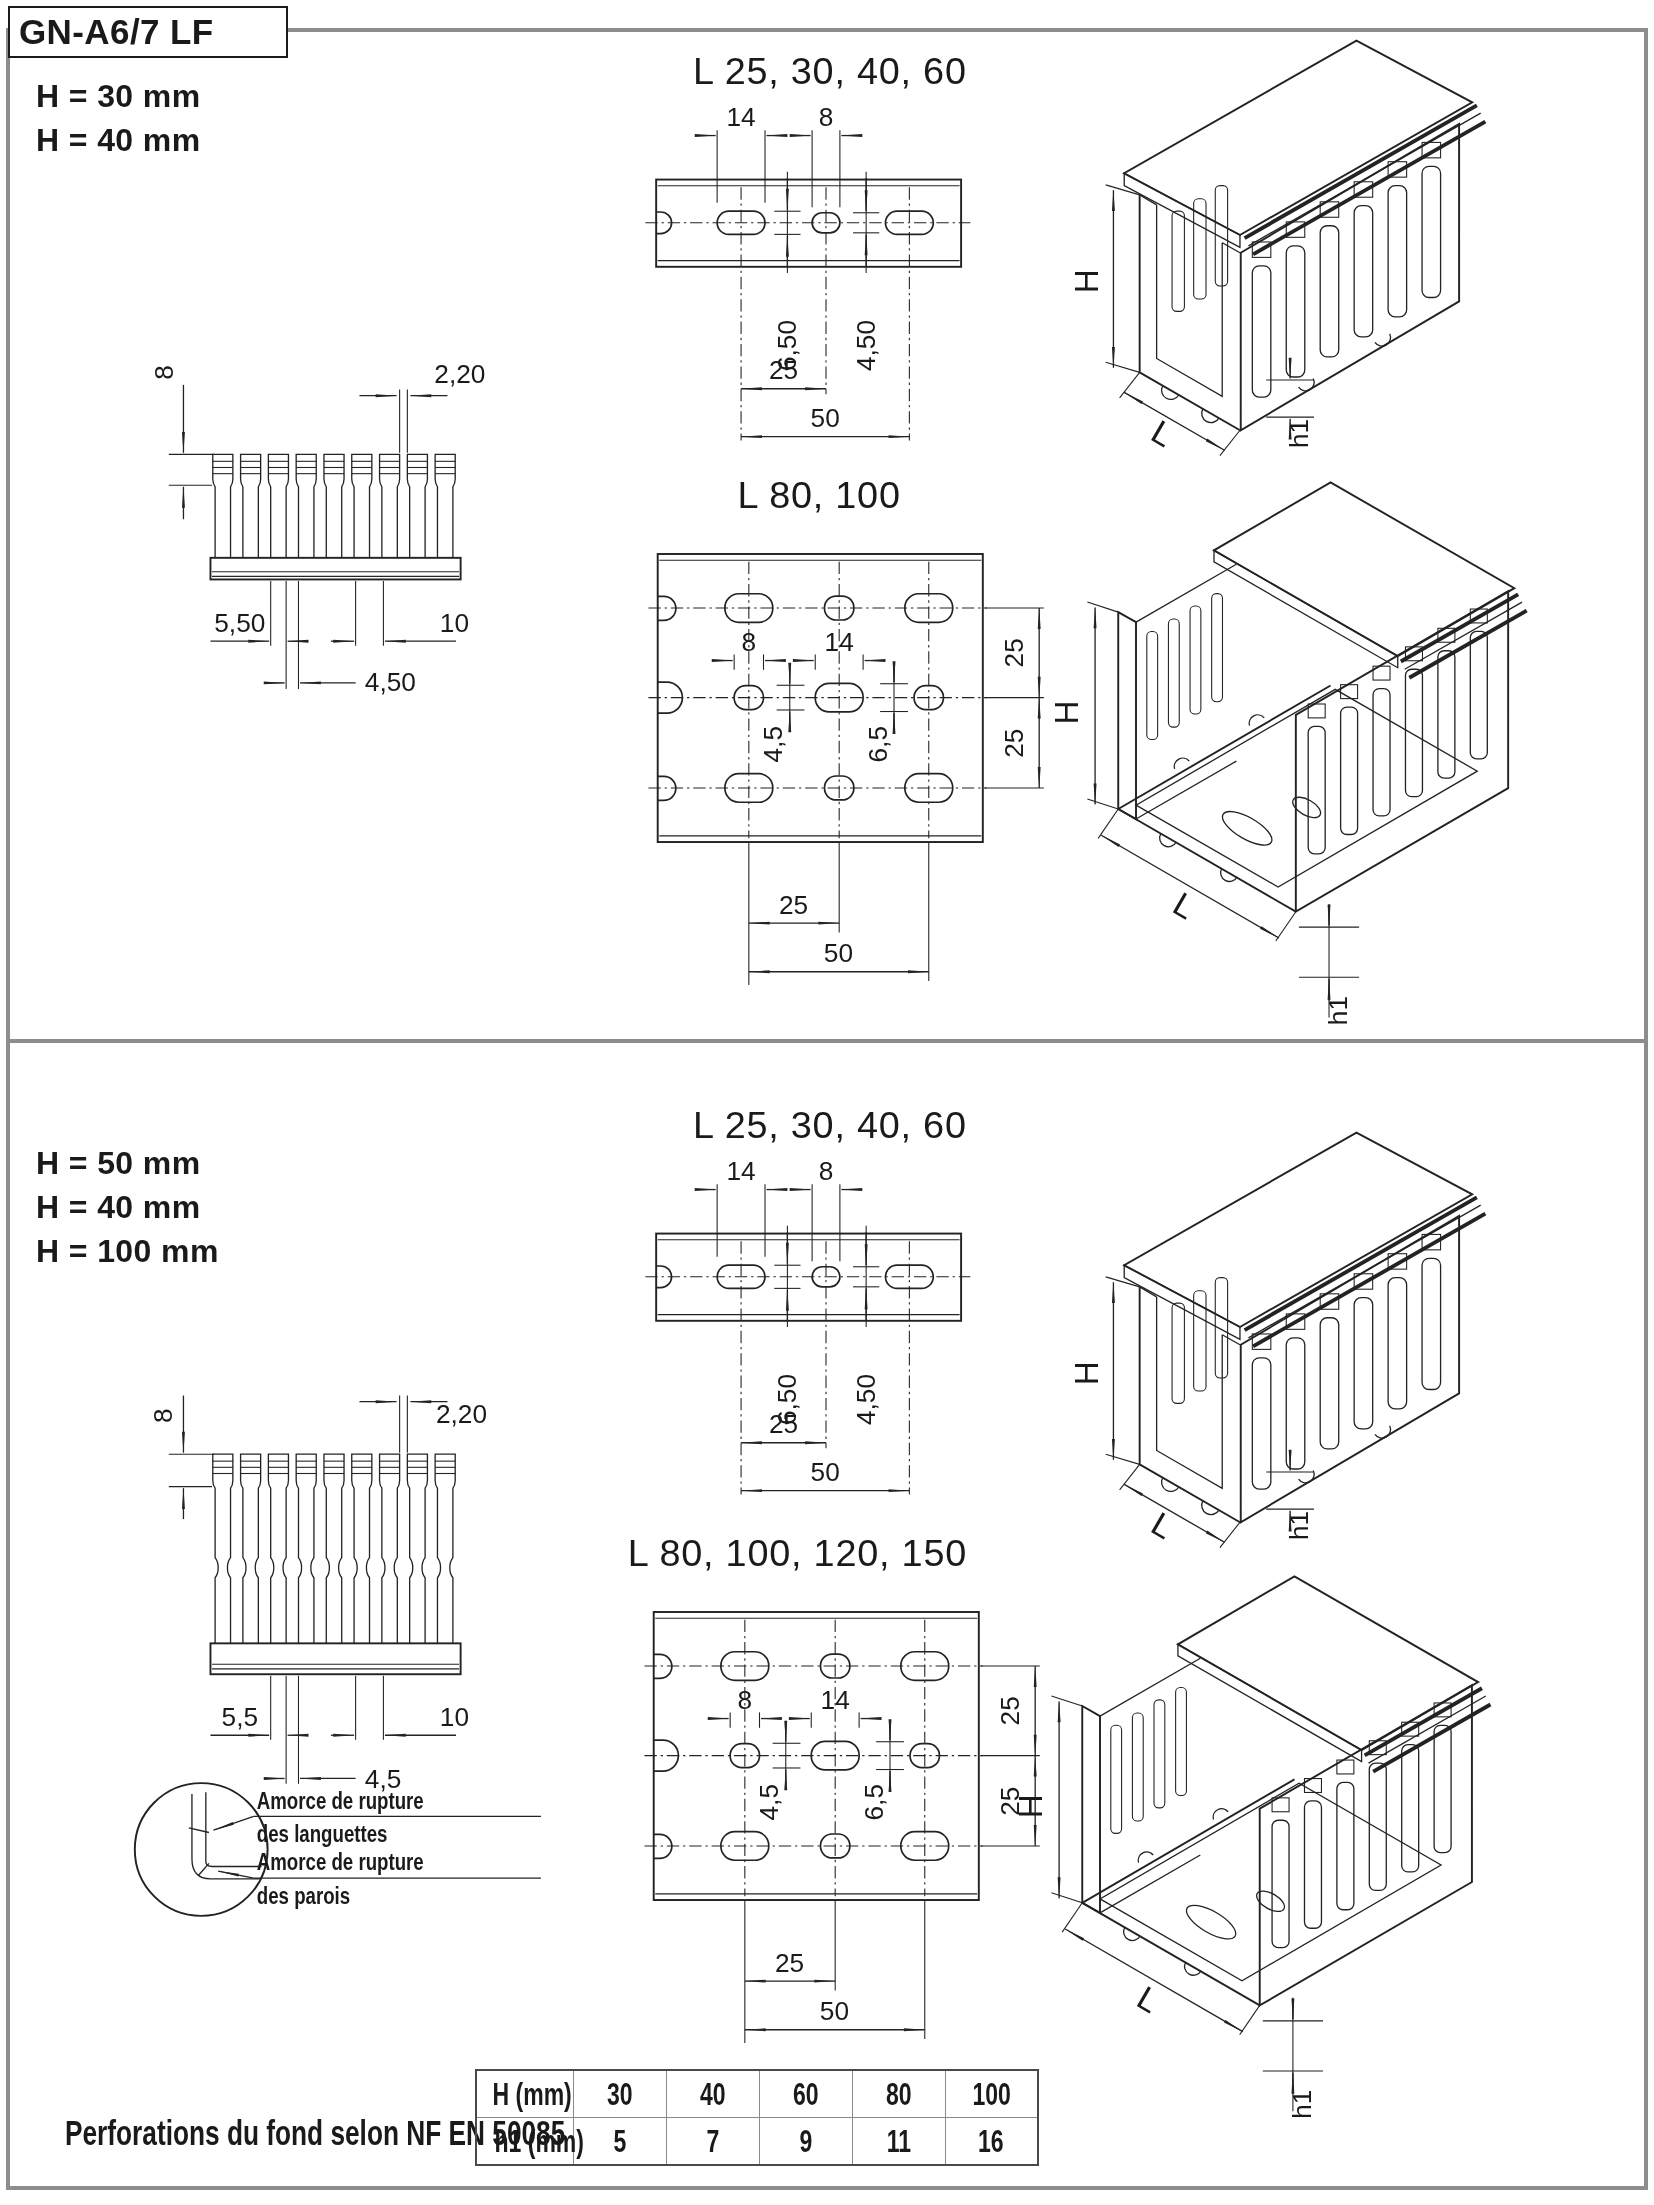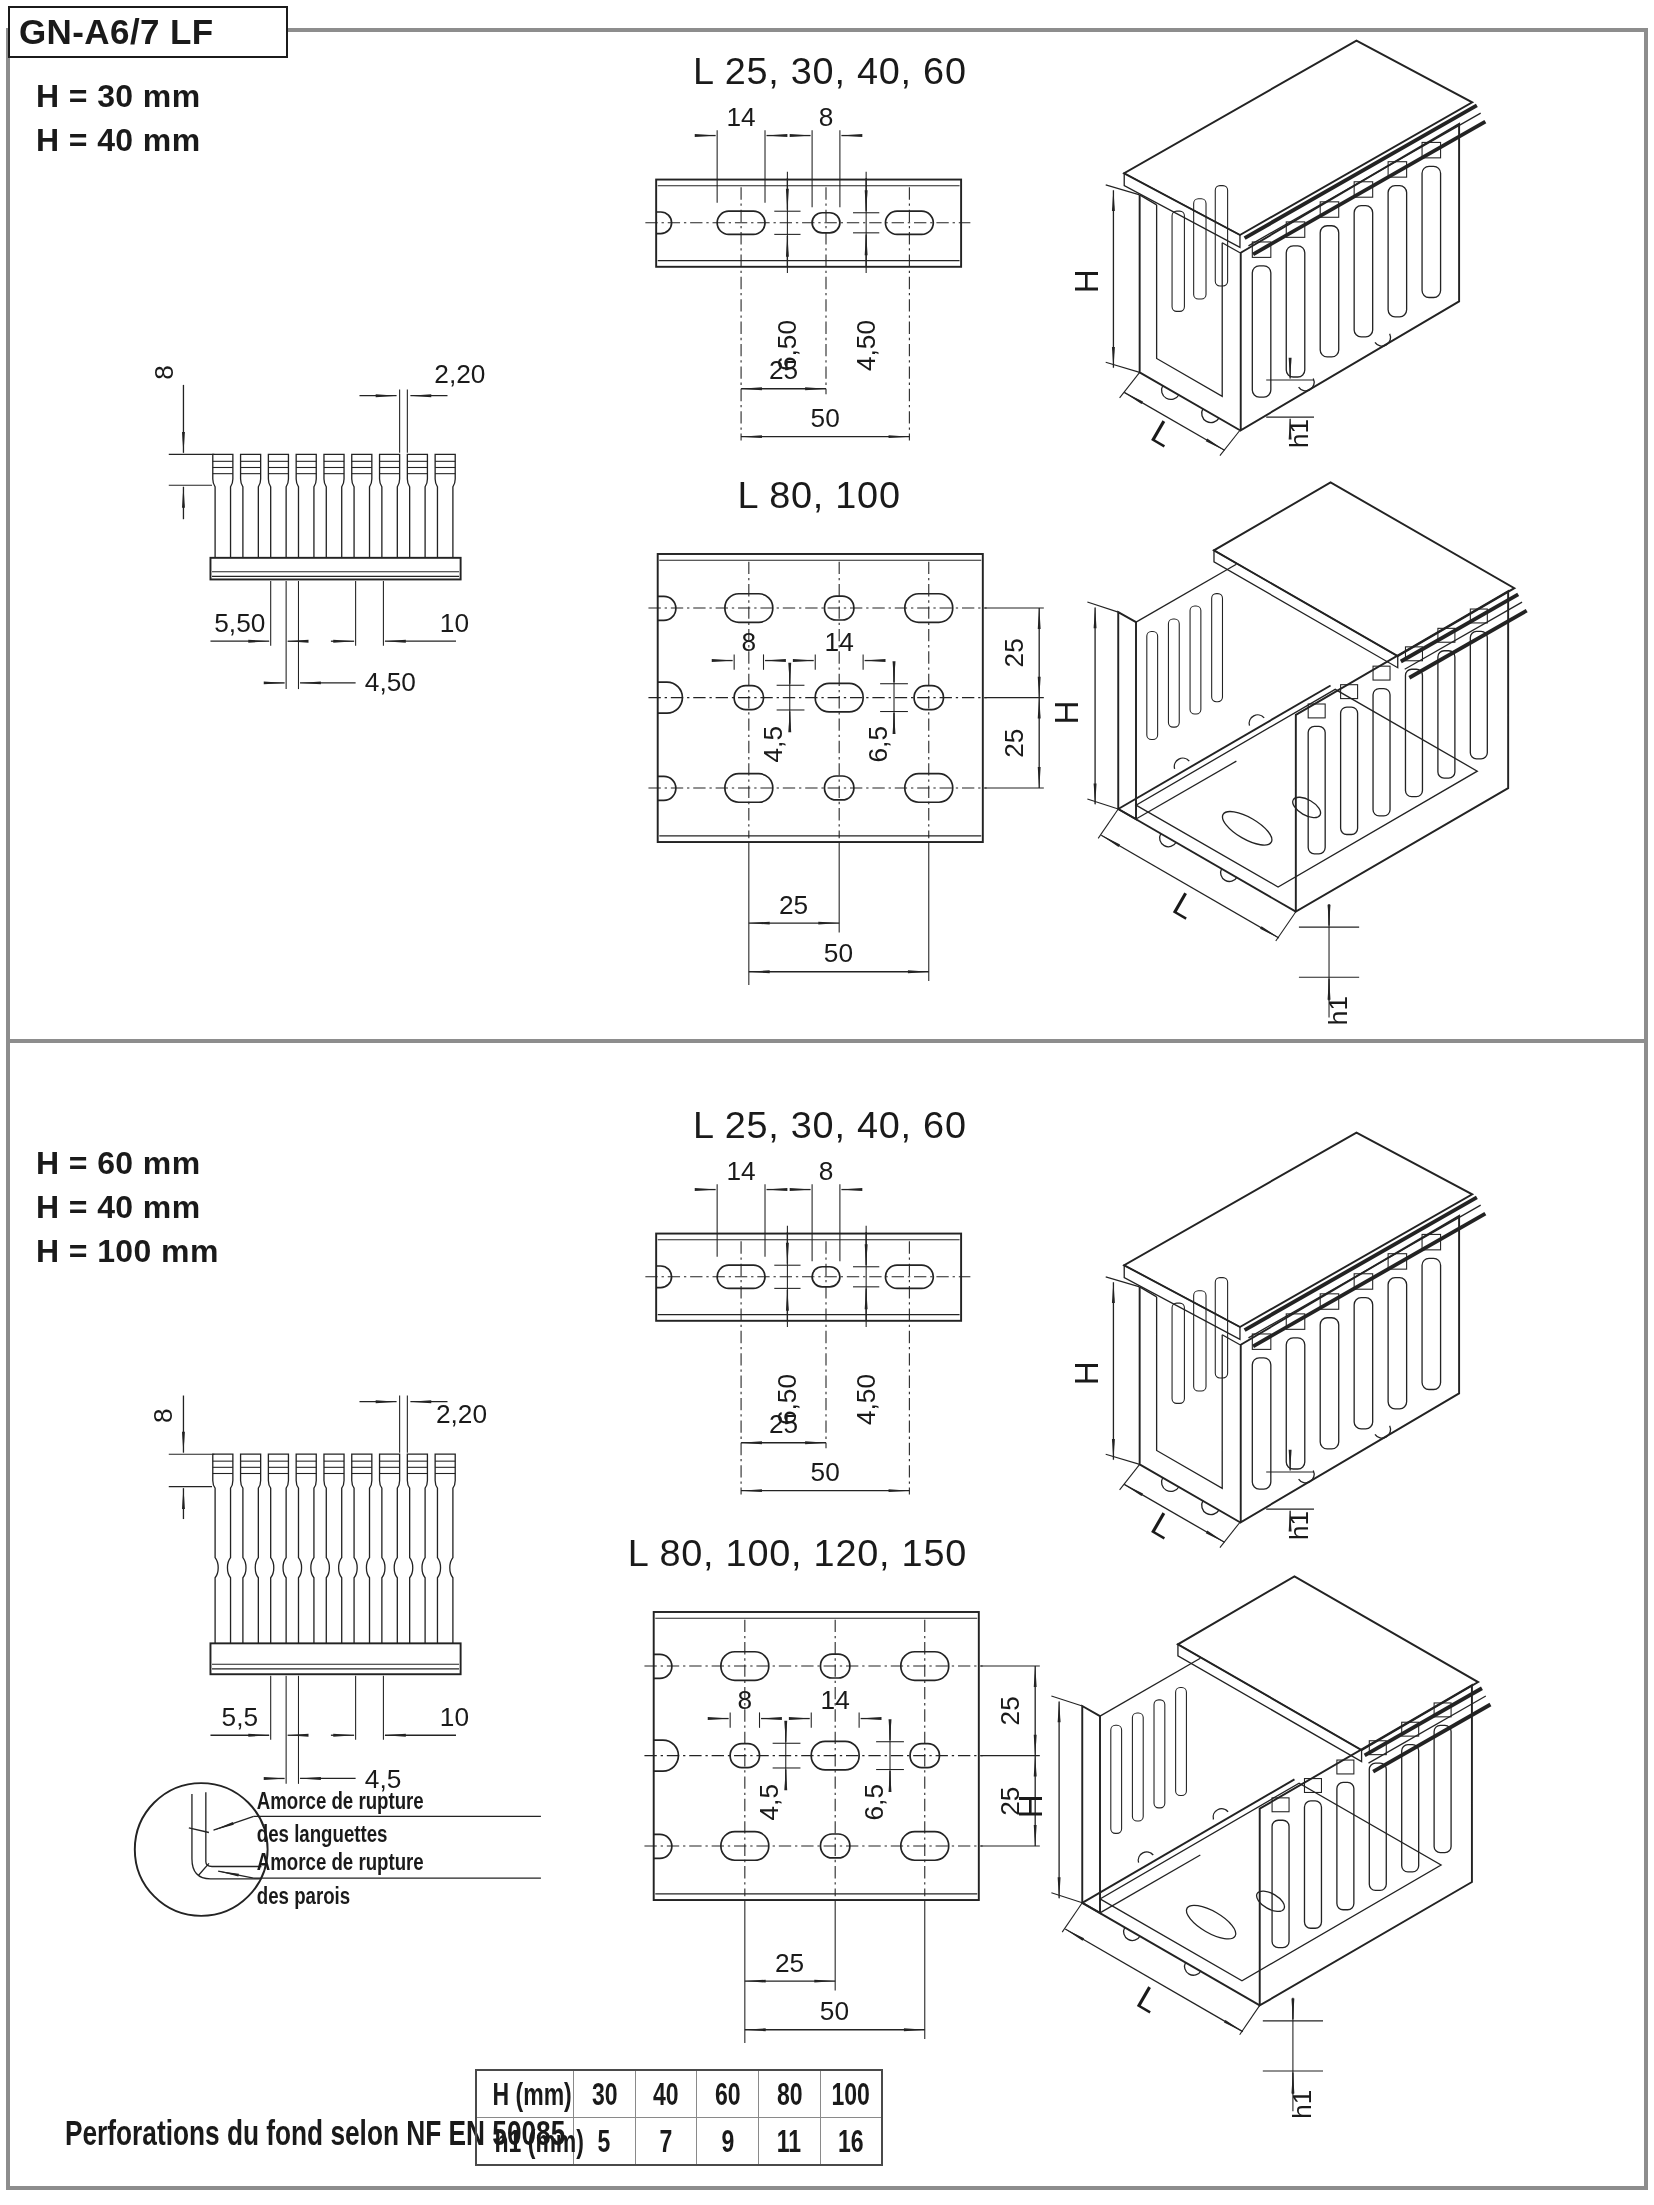--- a/index.html
+++ b/index.html
@@ -21,21 +21,21 @@
   .iso-lbl{font-size:43px;}
   .note-txt{font-size:31px;}
   line,path,rect,polygon,polyline,circle,ellipse{vector-effect:none;}
   .ln{stroke:#232323;fill:none;}
   .w1{stroke-width:1.4px;} .w2{stroke-width:1.7px;} .w3{stroke-width:2.5px;} .w4{stroke-width:2.2px;}
   .dash{stroke-dasharray:16 5 3 5;}
   .cond{display:inline-block;transform:scaleX(.75);transform-origin:0 50%;white-space:nowrap;}
   .condc{display:inline-block;transform:scaleX(.72);white-space:nowrap;}
   #footer-note{left:54px;top:2113px;font-size:35px;font-weight:bold;margin-left:11px;}
   #spec-table{
-    left:475px;top:2069px;width:408px;border:2.3px solid #4a4a4a;border-collapse:collapse;table-layout:fixed;
+    left:475px;top:2069px;width:564px;border:2.3px solid #4a4a4a;border-collapse:collapse;table-layout:fixed;
   }
   #spec-table td{
     border:1.5px solid #8a8a8a;height:46px;text-align:center;vertical-align:middle;
     font-size:32px;font-weight:bold;padding:0;
   }
   #spec-table td.rowlbl{width:96px;}
 </style>
 </head>
 <body>
 
@@ -48,21 +48,21 @@
 <div class="abs" id="title-box">
   <span>GN-A6/7 LF</span>
 </div>
 
 <div class="abs heights" style="left:36px;top:74px;text-align:right;">
   <div>H = 30 mm</div>
   <div>H = 40 mm</div>
 </div>
 
 <div class="abs heights" style="left:36px;top:1141px;">
-  <div>H = 60 mm</div>
+  <div>H = 50 mm</div>
   <div>H = 40 mm</div>
   <div>H = 100 mm</div>
 </div>
 
 <svg style="left:633px;top:39px;" width="386" height="417" viewBox="0 0 500 540">
   <defs>
     <marker id="ah" markerUnits="userSpaceOnUse" markerWidth="30" markerHeight="12" viewBox="0 0 30 12" refX="28" refY="6" orient="auto-start-reverse">
       <path d="M1,4.1 L29,6 L1,7.9 Z" fill="#232323"></path>
     </marker>
   </defs>

